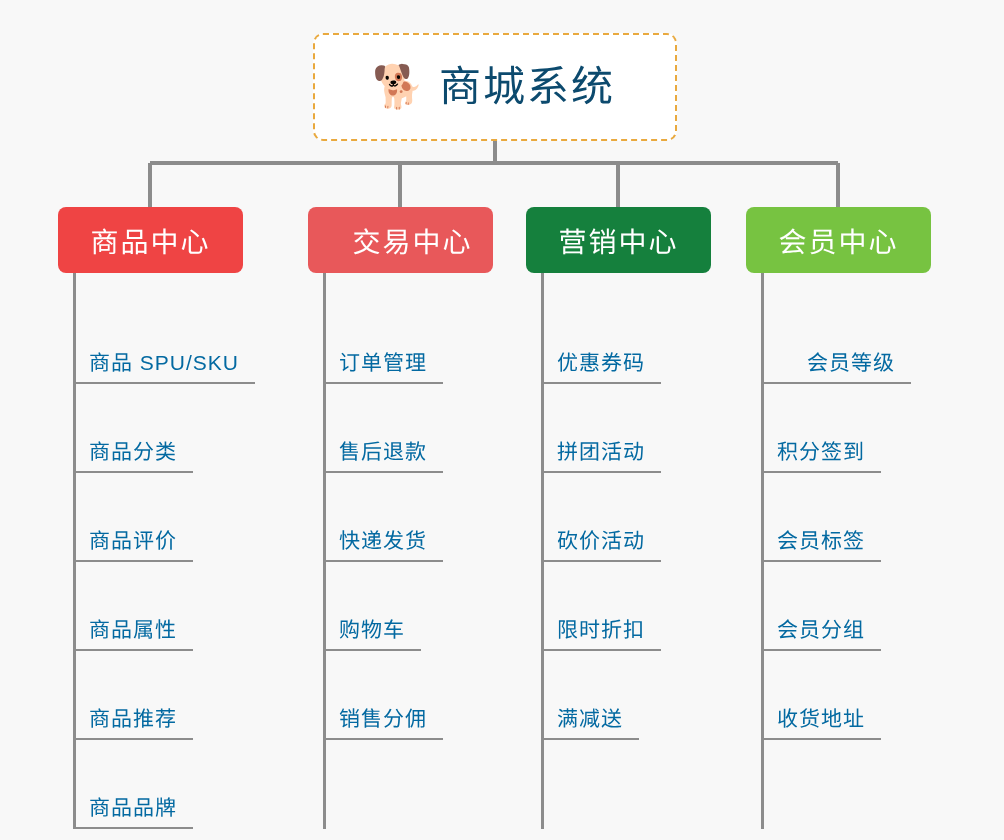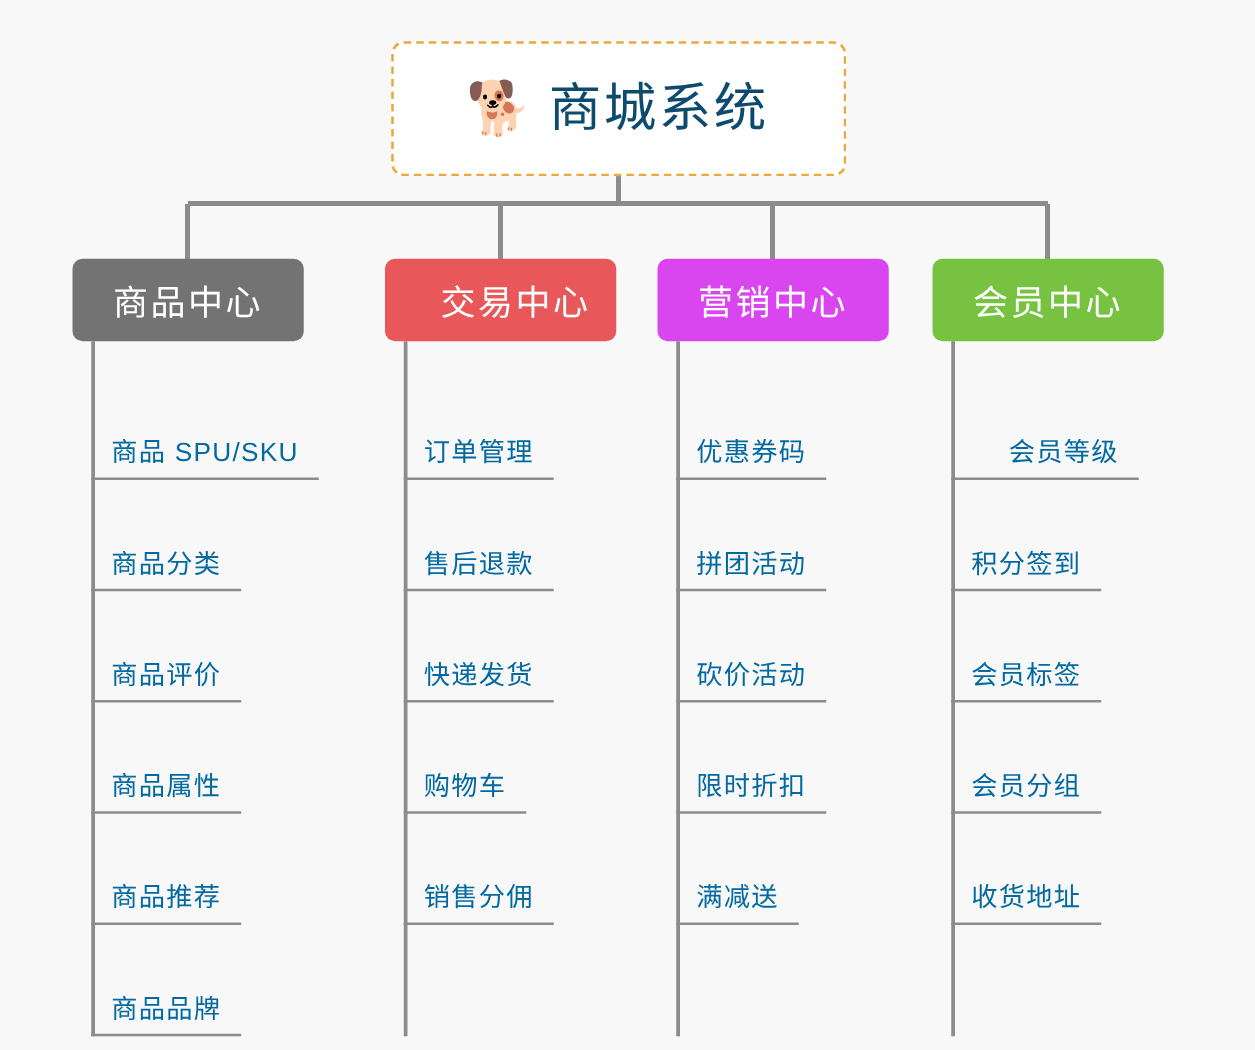--- a/index.html
+++ b/index.html
@@ -123,21 +123,21 @@
       <line x1="495" y1="141" x2="495" y2="163"></line>
       <line x1="150" y1="163" x2="838" y2="163"></line>
       <line x1="150" y1="163" x2="150" y2="207"></line>
       <line x1="400" y1="163" x2="400" y2="207"></line>
       <line x1="618" y1="163" x2="618" y2="207"></line>
       <line x1="838" y1="163" x2="838" y2="207"></line>
     </g>
   </svg>
 
   <div class="column col-0">
-    <div class="cat-box" style="background: #737373;">
+    <div class="cat-box" style="background: #ef4444;">
       <span>商品中心</span>
     </div>
     <div class="leaf-list">
       <div class="spine" style="position: absolute; left: 15px; top: -22px; width: 3px; height: 556px; background: rgb(140, 140, 140);"></div>
       <div class="leaf">
         <div class="leaf-inner" style="border-bottom-color: rgb(140, 140, 140);">
           <span class="leaf-label">商品 SPU/SKU</span>
         </div>
       </div>
       <div class="leaf">
@@ -196,21 +196,21 @@
       </div>
       <div class="leaf">
         <div class="leaf-inner" style="border-bottom-color: rgb(140, 140, 140);">
           <span class="leaf-label">销售分佣</span>
         </div>
       </div>
     </div>
   </div>
 
   <div class="column col-2">
-    <div class="cat-box" style="background: #d946ef;">
+    <div class="cat-box" style="background: #15803d;">
       <span>营销中心</span>
     </div>
     <div class="leaf-list">
       <div class="spine" style="position: absolute; left: 15px; top: -22px; width: 3px; height: 556px; background: rgb(140, 140, 140);"></div>
       <div class="leaf">
         <div class="leaf-inner" style="border-bottom-color: rgb(140, 140, 140);">
           <span class="leaf-label">优惠券码</span>
         </div>
       </div>
       <div class="leaf">

